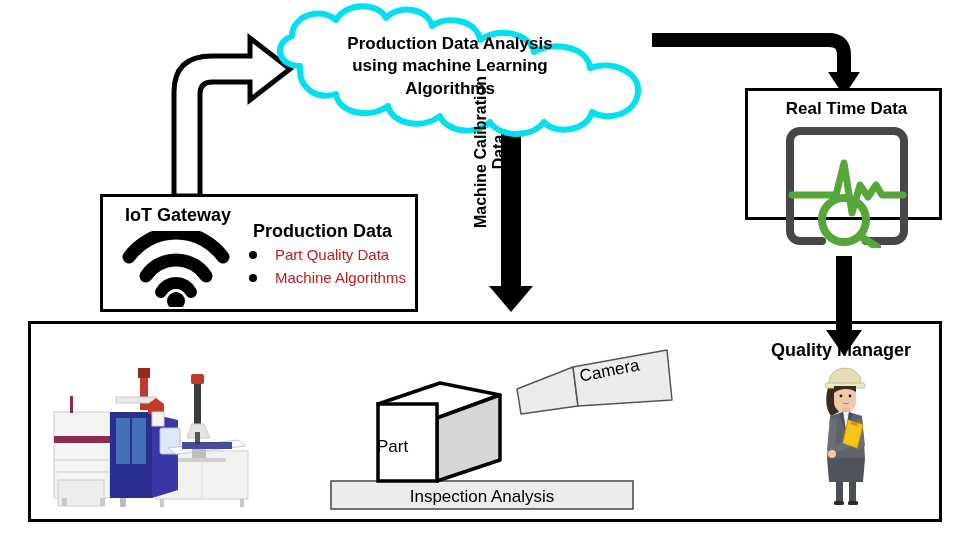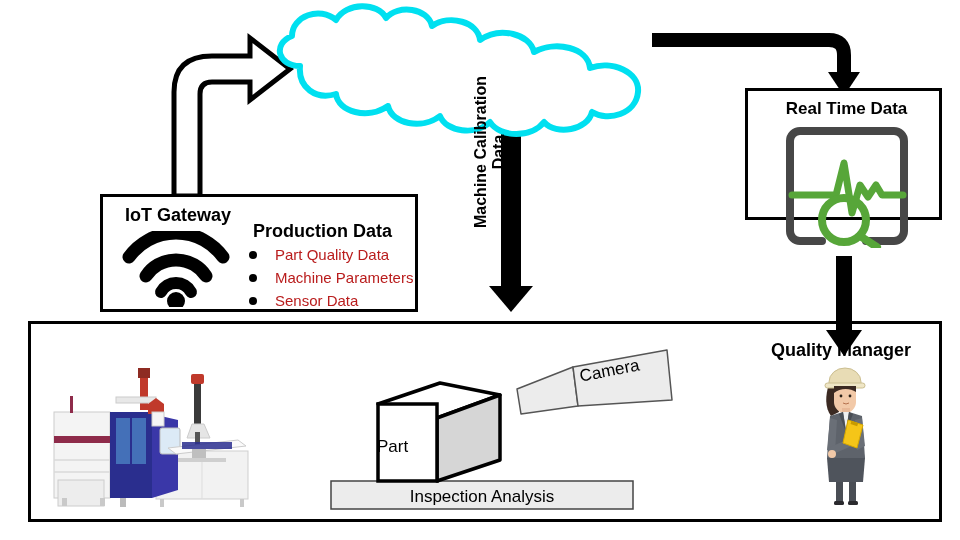--- a/index.html
+++ b/index.html
@@ -133,20 +133,25 @@
       <polygon points="437,418 500,395 500,460 437,481" fill="#D6D6D6" stroke="#000000" stroke-width="3.5" stroke-linejoin="round"></polygon>
       <rect x="378" y="404" width="59" height="77" fill="#ffffff" stroke="#000000" stroke-width="3.5"></rect>
     </g>
 
     <g>
       <polygon points="517,389 573,367 578,406 521,414" fill="#ECECEC" stroke="#555555" stroke-width="1.5" stroke-linejoin="round"></polygon>
       <polygon points="573,367 667,350 672,400 578,406" fill="#ECECEC" stroke="#555555" stroke-width="1.5" stroke-linejoin="round"></polygon>
     </g>
   </svg>
 
+  <div id="cloud-text">
+    <div>Production Data Analysis</div>
+    <div>using machine Learning</div>
+    <div>Algorithms</div>
+  </div>
 
   <div id="mcd-label">
     <span>Machine Calibration</span><br>
     <span>Data</span>
   </div>
 
   <div class="box" id="iot-gateway-box">
 
     <div class="lbl" id="iot-gateway-title">IoT Gateway</div>
 
@@ -159,25 +164,21 @@
 
     <div class="lbl" id="production-data-title">Production Data</div>
 
     <div id="prod-list">
       <div class="row">
         <span class="bullet"></span>
         <span class="txt">Part Quality Data</span>
       </div>
       <div class="row">
         <span class="bullet"></span>
-        <span class="txt">Machine Parameters</span>
-      </div>
-      <div class="row">
-        <span class="bullet"></span>
-        <span class="txt">Sensor Data</span>
+        <span class="txt">Machine Algorithms</span>
       </div>
     </div>
   </div>
 
   <div class="box" id="realtime-box">
     <div class="lbl" id="realtime-title">Real Time Data</div>
 
     <svg id="monitor-icon" viewBox="0 0 130 125">
 
       <path d="M 40 118 L 18 118 A 10 10 0 0 1 8 108 L 8 18 A 10 10 0 0 1 18 8

